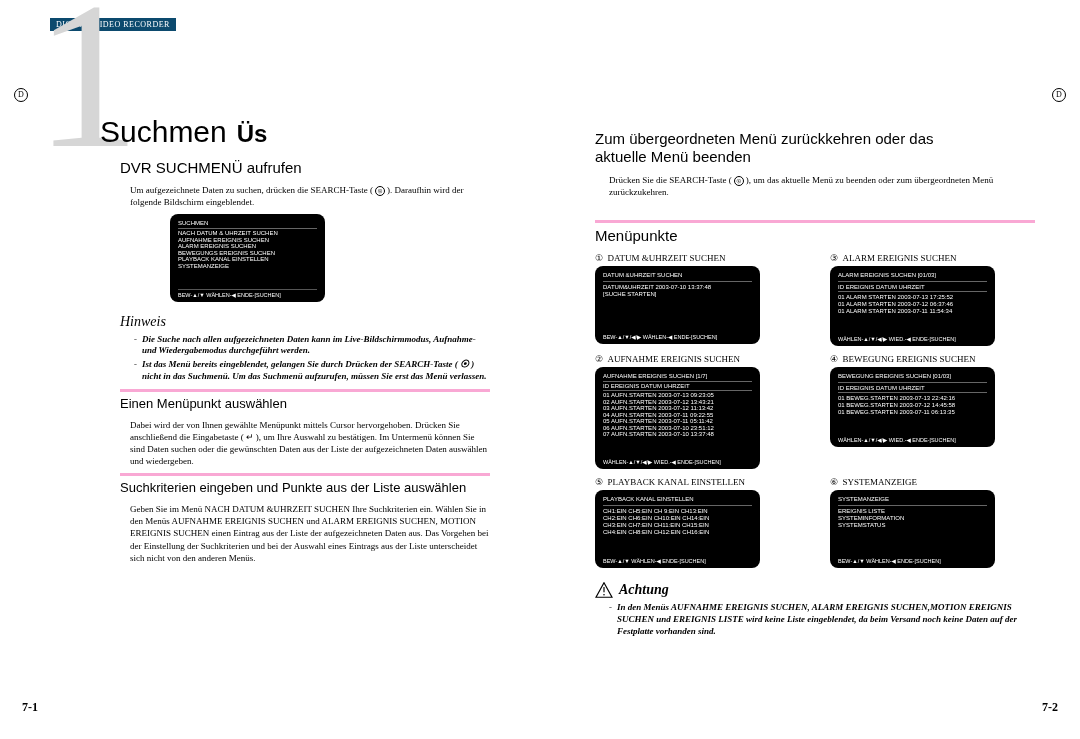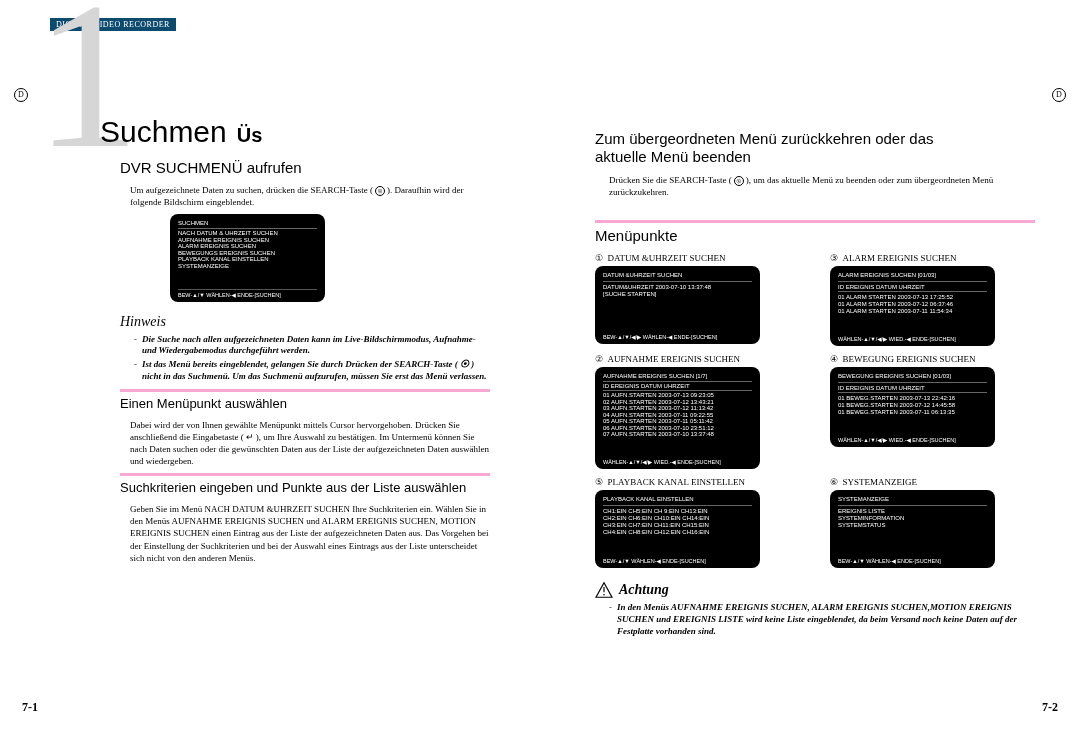--- a/index.html
+++ b/index.html
@@ -69,21 +69,21 @@
     z-index: 2;
     font-size: 30px;
     font-family: Arial, sans-serif;
     font-weight: 400;
     margin-top: 95px;
     margin-left: 50px;
     display: flex;
     align-items: baseline;
     gap: 10px;
   }
-  .chapter-title .u-part { font-weight: bold; font-size: 20px; }
+  .chapter-title .u-part { font-weight: bold; font-size: 24px; }
   .content {
     position: relative;
     z-index: 2;
     margin-left: 70px;
     margin-top: 10px;
   }
   .page.right .content { margin-left: 0; margin-top: 110px; }
   h2 {
     font-family: Arial, sans-serif;
     font-size: 15px;
@@ -221,21 +221,21 @@
         <div class="footer">BEW-▲/▼   WÄHLEN-◀   ENDE-[SUCHEN]</div>
       </div>
 
       <div class="hinweis-title">Hinweis</div>
       <ul class="note">
         <li>Die Suche nach allen aufgezeichneten Daten kann im Live-Bildschirmmodus, Aufnahme- und Wiedergabemodus durchgeführt werden.</li>
         <li>Ist das Menü bereits eingeblendet, gelangen Sie durch Drücken der SEARCH-Taste ( ⦿ ) nicht in das Suchmenü. Um das Suchmenü aufzurufen, müssen Sie erst das Menü verlassen.</li>
       </ul>
 
       <h3 class="rule-above">Einen Menüpunkt auswählen</h3>
-      <p class="body">Dabei wird der von Ihnen gewählte Menüpunkt mittels Cursor hervorgehoben. Drücken Sie anschließend die Eingabetaste ( ↵ ), um Ihre Auswahl zu bestätigen. Im Untermenü können Sie nach Daten suchen oder die gewünschten Daten aus der Liste der aufgezeichneten Daten auswählen und wiedergeben.</p>
+      <p class="body">Dabei wird der von Ihnen gewählte Menüpunkt mittels Cursor hervorgehoben. Drücken Sie anschließend die Eingabetaste ( ↵ ), um Ihre Auswahl zu bestätigen. Im Untermenü können Sie sind Daten suchen oder die gewünschten Daten aus der Liste der aufgezeichneten Daten auswählen und wiedergeben.</p>
 
       <h3 class="rule-above">Suchkriterien eingeben und Punkte aus der Liste auswählen</h3>
       <p class="body">Geben Sie im Menü NACH DATUM &amp;UHRZEIT SUCHEN Ihre Suchkriterien ein. Wählen Sie in den Menüs AUFNAHME EREIGNIS SUCHEN und ALARM EREIGNIS SUCHEN, MOTION EREIGNIS SUCHEN einen Eintrag aus der Liste der aufgezeichneten Daten aus. Das Vorgehen bei der Einstellung der Suchkriterien und bei der Auswahl eines Eintrags aus der Liste unterscheidet sich nicht von den anderen Menüs.</p>
     </div>
 
     <div class="pagenum left">7-1</div>
   </div>
 
   <div class="page right">
     <div class="side-badge right">D</div>

